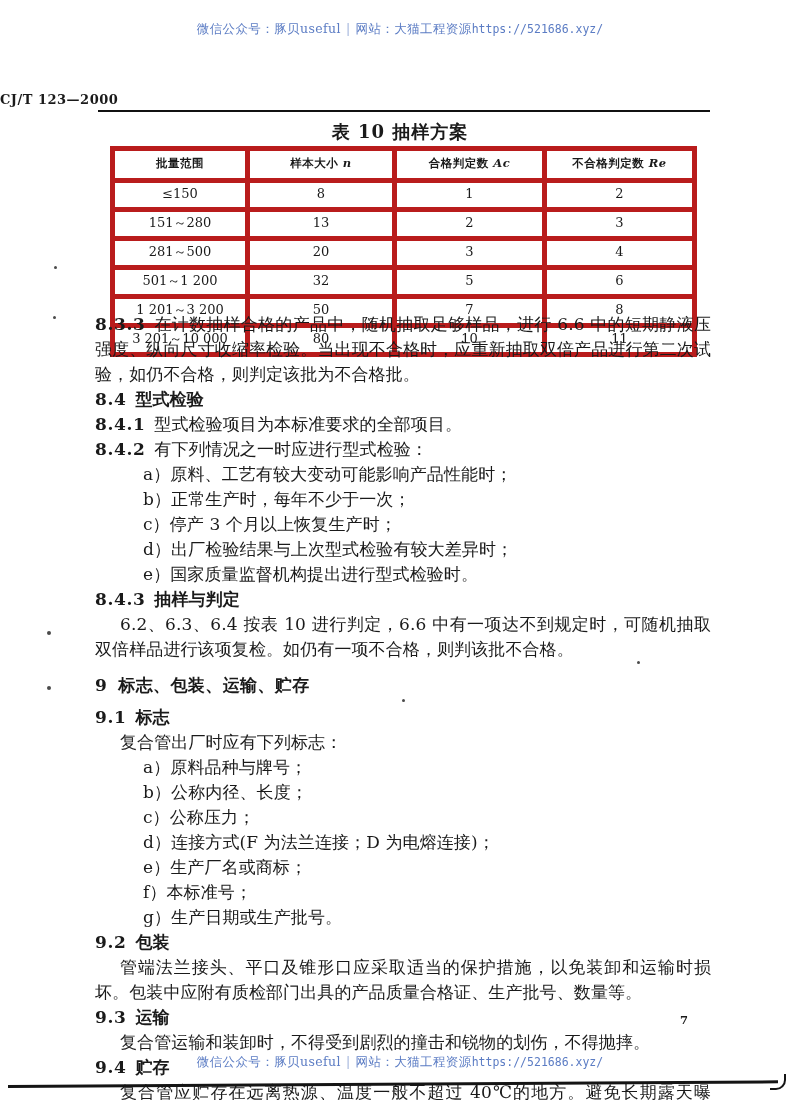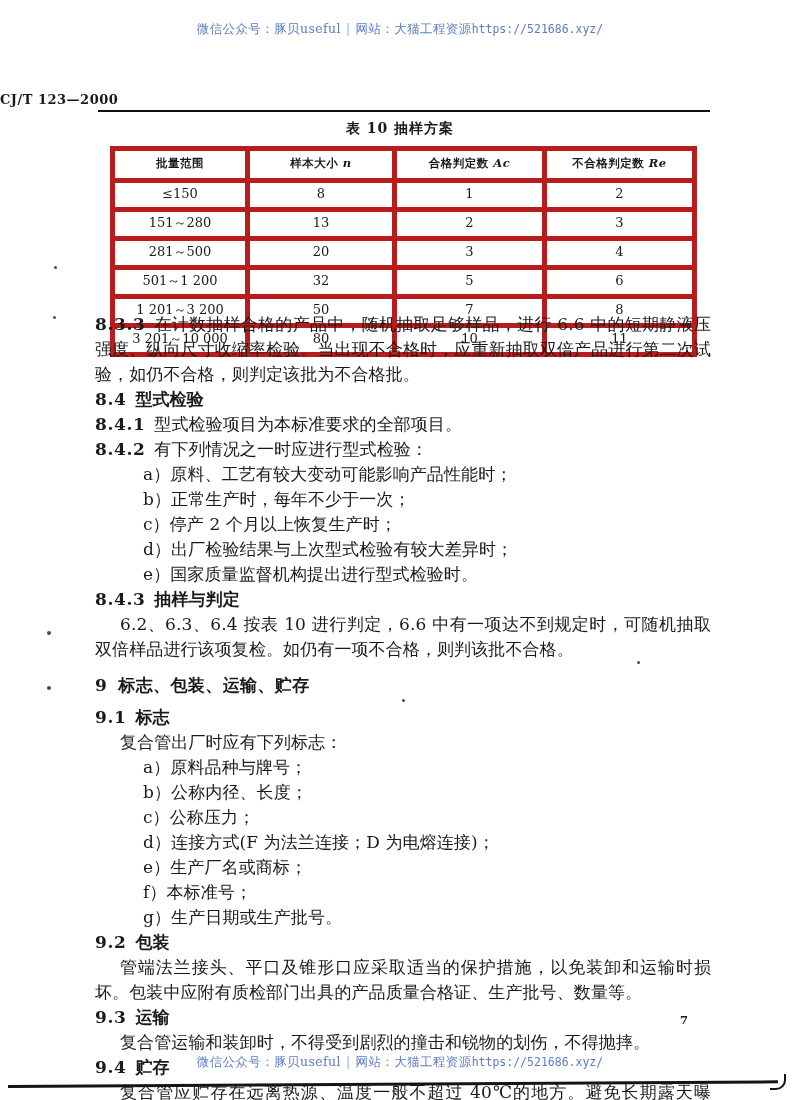--- a/index.html
+++ b/index.html
@@ -70,21 +70,21 @@
     background: #111;
   }
 
   
   .table-caption {
     position: absolute;
     top: 120px;
     left: 0;
     width: 800px;
     text-align: center;
-    font-size: 14px;
+    font-size: 18px;
     font-weight: bold;
     letter-spacing: 1px;
   }
   table.sampling {
     position: absolute;
     top: 146px;
     left: 110px;
     width: 582px;
     border-collapse: collapse;
     font-size: 11px;
@@ -279,21 +279,21 @@
     <p class="p-num"><span class="lbl">8.3.3</span><span>在计数抽样合格的产品中，随机抽取足够样品，进行 6.6 中的短期静液压强度、纵向尺寸收缩率检验。当出现不合格时，应重新抽取双倍产品进行第二次试验，如仍不合格，则判定该批为不合格批。</span></p>
 
     <p class="p-head"><span class="lbl">8.4</span><span>型式检验</span></p>
 
     <p class="p-num"><span class="lbl">8.4.1</span><span>型式检验项目为本标准要求的全部项目。</span></p>
 
     <p class="p-num"><span class="lbl">8.4.2</span><span>有下列情况之一时应进行型式检验：</span></p>
 
     <p class="p-item">a）原料、工艺有较大变动可能影响产品性能时；</p>
     <p class="p-item">b）正常生产时，每年不少于一次；</p>
-    <p class="p-item">c）停产 2 个月以上恢复生产时；</p>
+    <p class="p-item">c）停产 3 个月以上恢复生产时；</p>
     <p class="p-item">d）出厂检验结果与上次型式检验有较大差异时；</p>
     <p class="p-item">e）国家质量监督机构提出进行型式检验时。</p>
 
     <p class="p-head"><span class="lbl">8.4.3</span><span>抽样与判定</span></p>
 
     <p class="p-ind">6.2、6.3、6.4 按表 10 进行判定，6.6 中有一项达不到规定时，可随机抽取双倍样品进行该项复检。如仍有一项不合格，则判该批不合格。</p>
 
     <div class="gap-md"></div>
 
     <p class="sec-head"><span class="lbl">9</span><span>标志、包装、运输、贮存</span></p>

